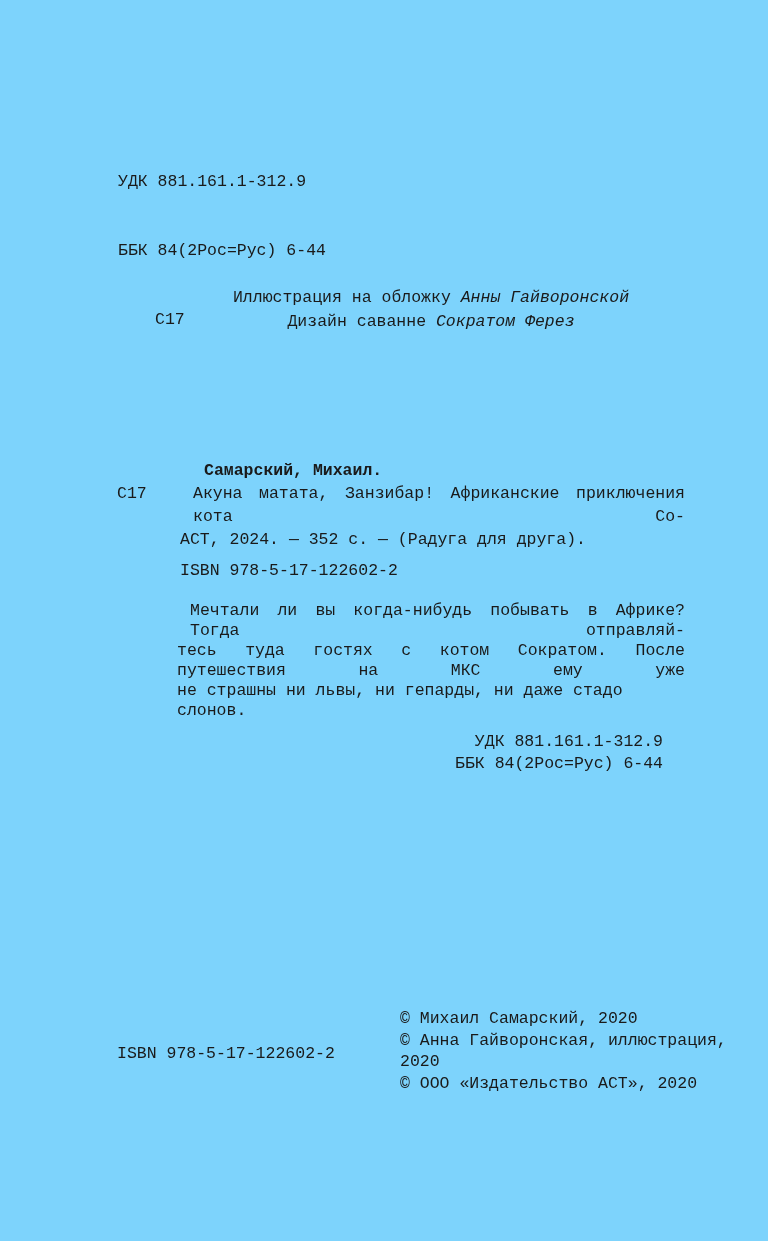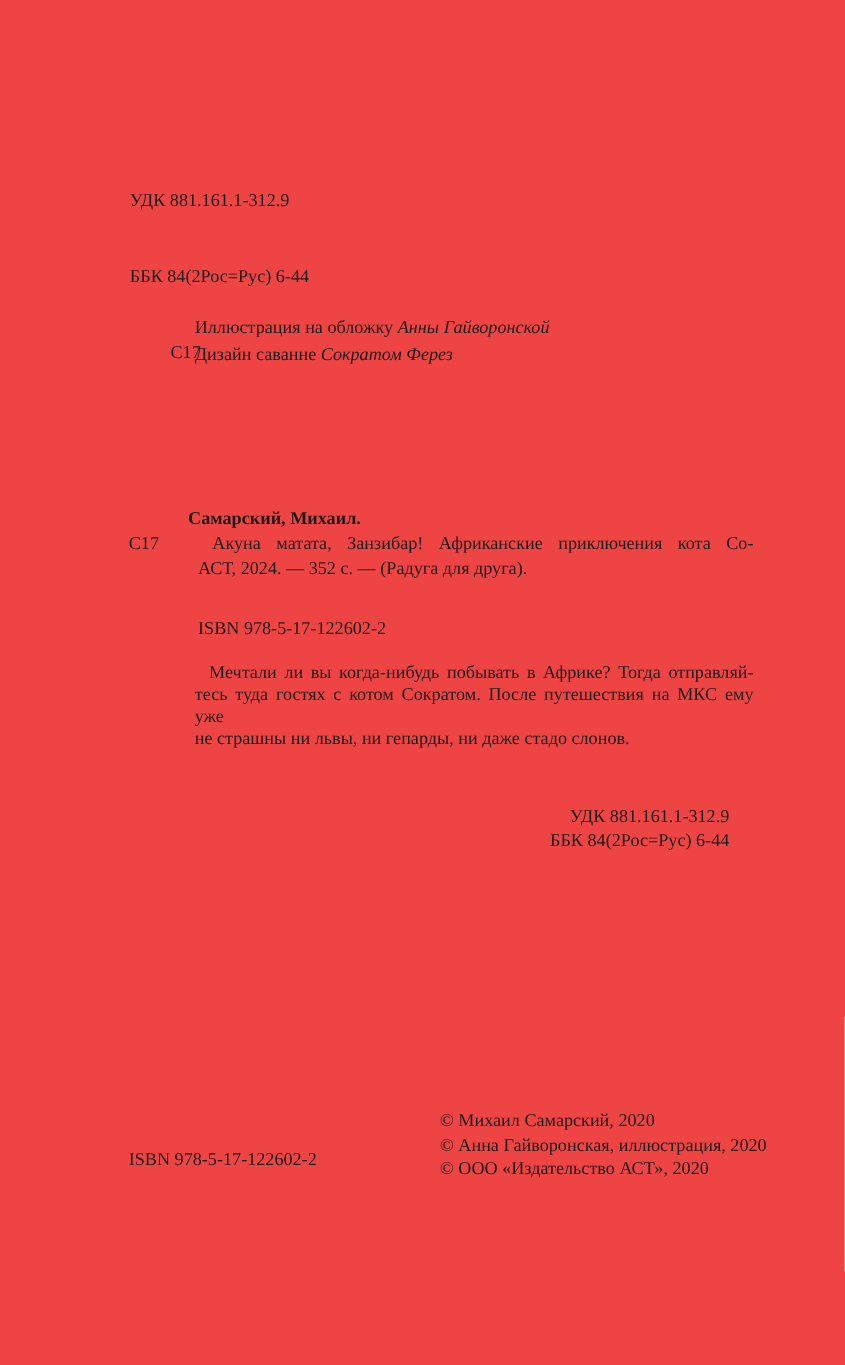--- a/index.html
+++ b/index.html
@@ -4,59 +4,59 @@
 <style>
   html, body {
     margin: 0;
     padding: 0;
     background: #ffffff;
   }
   .page {
     position: relative;
     width: 768px;
     height: 1241px;
-    background: #ef4444;
+    background: #7dd3fc;
     color: #1a1a1a;
-    font-family: Liberation Serif, serif;
+    font-family: Liberation Mono, monospace;
     font-size: 16.5px;
     overflow: hidden;
   }
   
   .top-codes {
     position: absolute;
     left: 118px;
     top: 124px;
     line-height: 23px;
     white-space: pre;
   }
   .top-codes .sign-line {
     padding-left: 37px;
   }
   
   .credits {
     position: absolute;
     left: 177px;
     top: 286px;
     width: 508px;
-    text-align: left;
+    text-align: center;
     line-height: 24px;
   }
   .credits .name {
     font-style: italic;
   }
   
   .catalog {
     position: absolute;
     left: 117px;
     top: 459px;
     width: 568px;
     line-height: 23px;
   }
   .catalog-header {
-    margin-left: 54px;
+    margin-left: 87px;
     font-weight: bold;
   }
   .catalog-body {
     display: flex;
     align-items: flex-start;
   }
   .catalog-sign {
     width: 63px;
     flex: 0 0 63px;
   }

